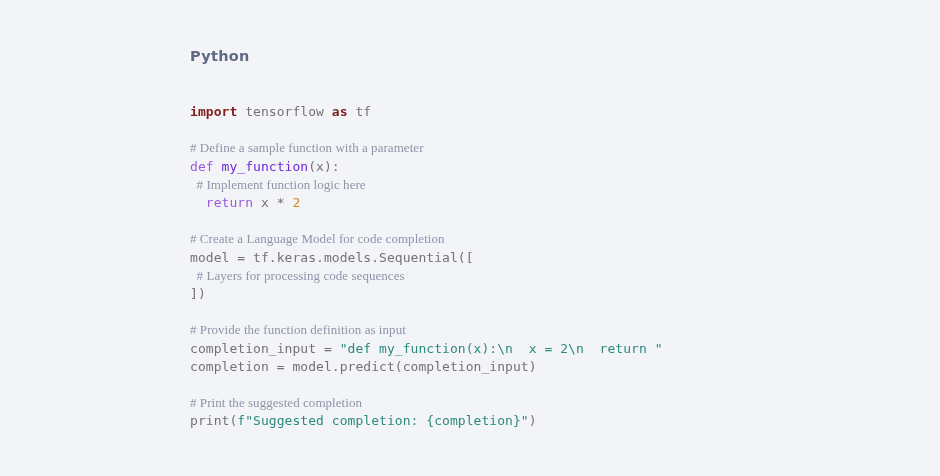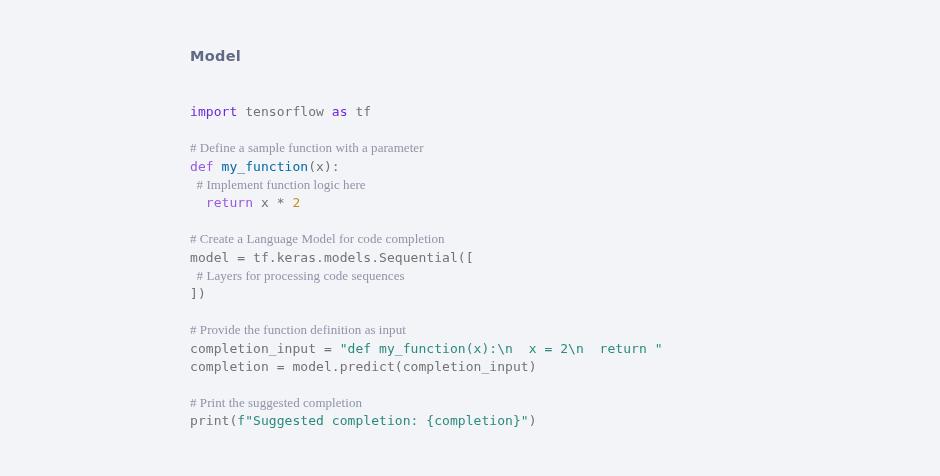--- a/index.html
+++ b/index.html
@@ -36,27 +36,27 @@
     font-family: "DejaVu Sans Mono", monospace;
     font-size: 13px;
     line-height: 18.2px;
     white-space: pre;
     color: #6b7285;
     letter-spacing: 0.05px;
   }
   .ln {
     min-height: 18.2px;
   }
-  .tok-kw       { color: #6d28d9; }
+  .tok-kw       { color: #7f1d1d; font-weight: bold; }
   .tok-kw2      { color: #9a5ae0; }
-  .tok-fn       { color: #0369a1; }
+  .tok-fn       { color: #6d28d9; }
   .tok-num      { color: #c98a1e; }
   .tok-str      { color: #2b8a7d; }
   .tok-com      { color: #8f94a8; font-family: Liberation Serif, serif; }
   .tok-plain    { color: #737373; }
 </style>
 </head>
 <body>
 
 <div class="code-block">
-  <div class="lang-label">Model</div>
+  <div class="lang-label">Python</div>
   <div class="code-body" id="code-body"><div class="ln"><span class="tok-kw">import</span><span class="tok-plain"> tensorflow </span><span class="tok-kw">as</span><span class="tok-plain"> tf</span></div><div class="ln">&nbsp;</div><div class="ln"><span class="tok-com"># Define a sample function with a parameter</span></div><div class="ln"><span class="tok-kw2">def</span><span class="tok-plain"> </span><span class="tok-fn">my_function</span><span class="tok-plain">(x):</span></div><div class="ln"><span class="tok-com">  # Implement function logic here</span></div><div class="ln"><span class="tok-plain">  </span><span class="tok-kw2">return</span><span class="tok-plain"> x * </span><span class="tok-num">2</span></div><div class="ln">&nbsp;</div><div class="ln"><span class="tok-com"># Create a Language Model for code completion</span></div><div class="ln"><span class="tok-plain">model = tf.keras.models.Sequential([</span></div><div class="ln"><span class="tok-com">  # Layers for processing code sequences</span></div><div class="ln"><span class="tok-plain">])</span></div><div class="ln">&nbsp;</div><div class="ln"><span class="tok-com"># Provide the function definition as input</span></div><div class="ln"><span class="tok-plain">completion_input = </span><span class="tok-str">"def my_function(x):\n  x = 2\n  return "</span></div><div class="ln"><span class="tok-plain">completion = model.predict(completion_input)</span></div><div class="ln">&nbsp;</div><div class="ln"><span class="tok-com"># Print the suggested completion</span></div><div class="ln"><span class="tok-plain">print(</span><span class="tok-str">f"Suggested completion: {completion}"</span><span class="tok-plain">)</span></div></div>
 </div>
 
 </body></html>

